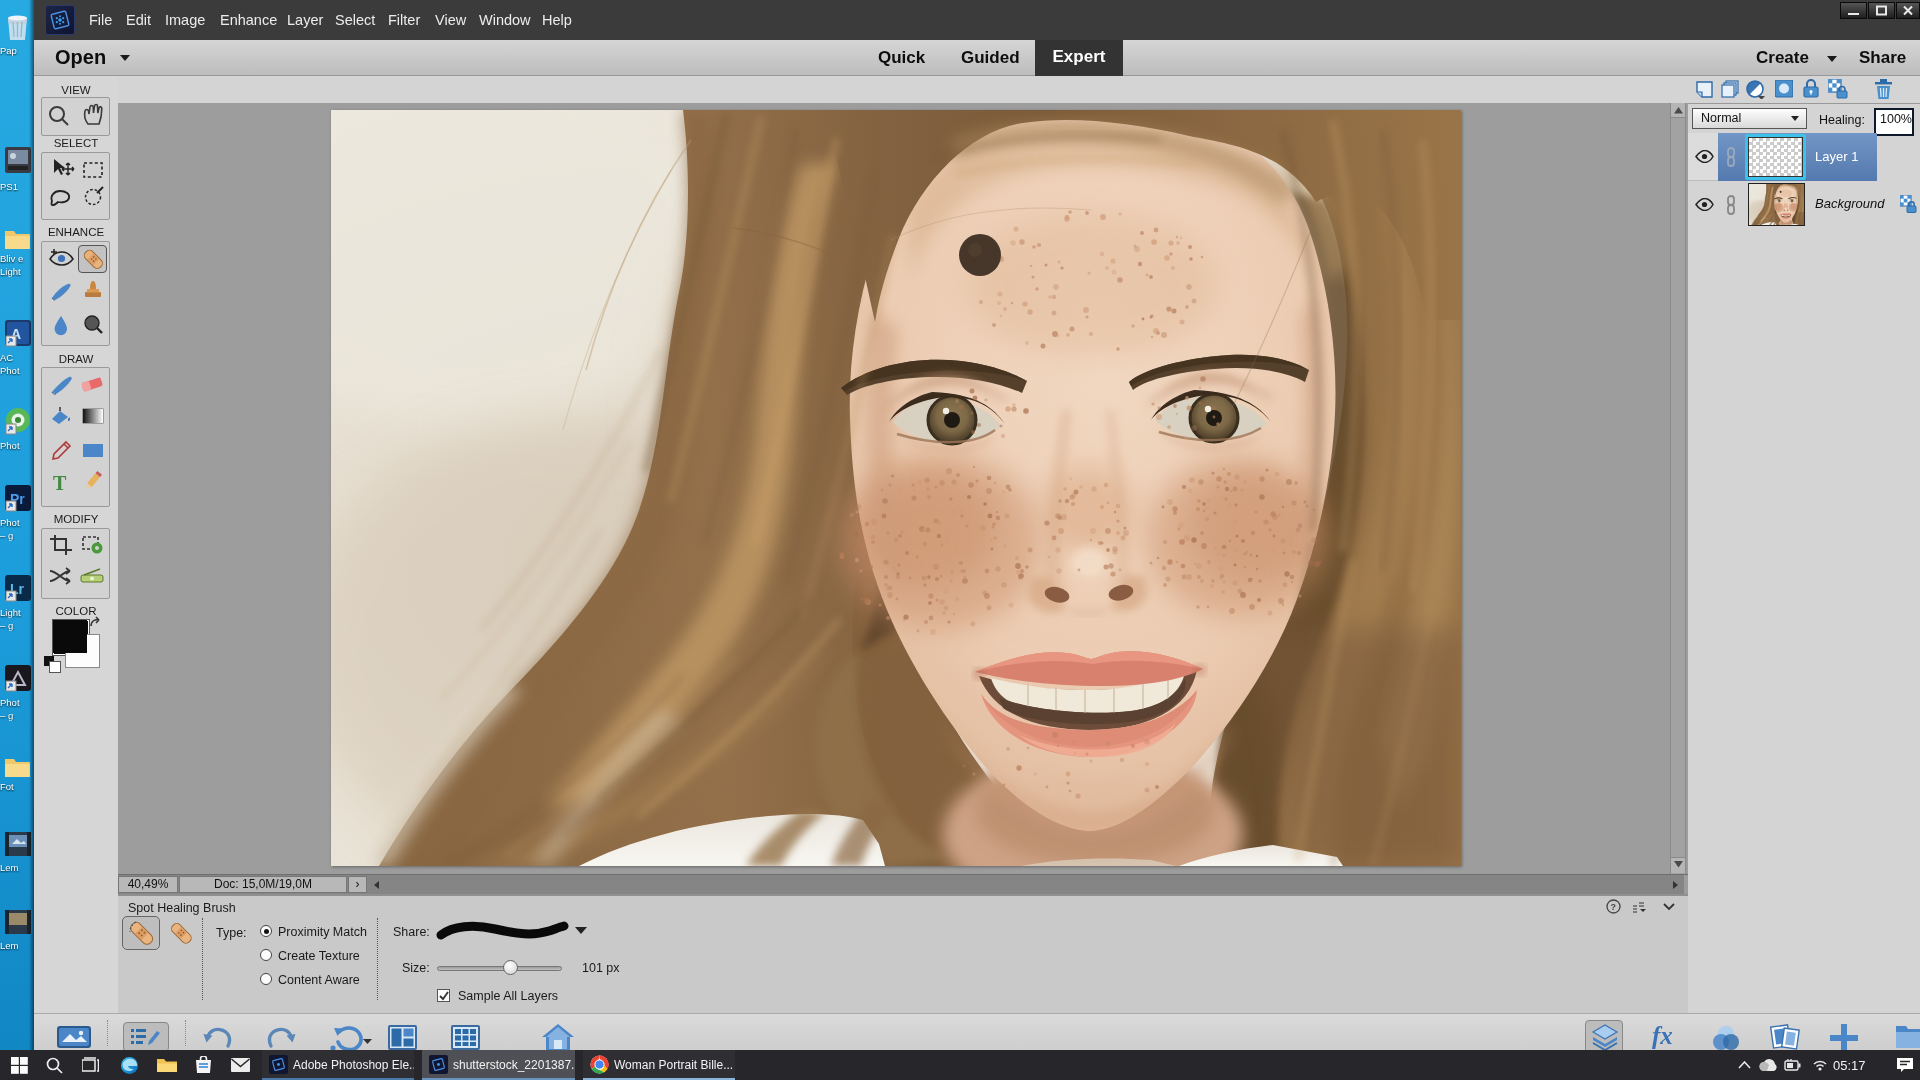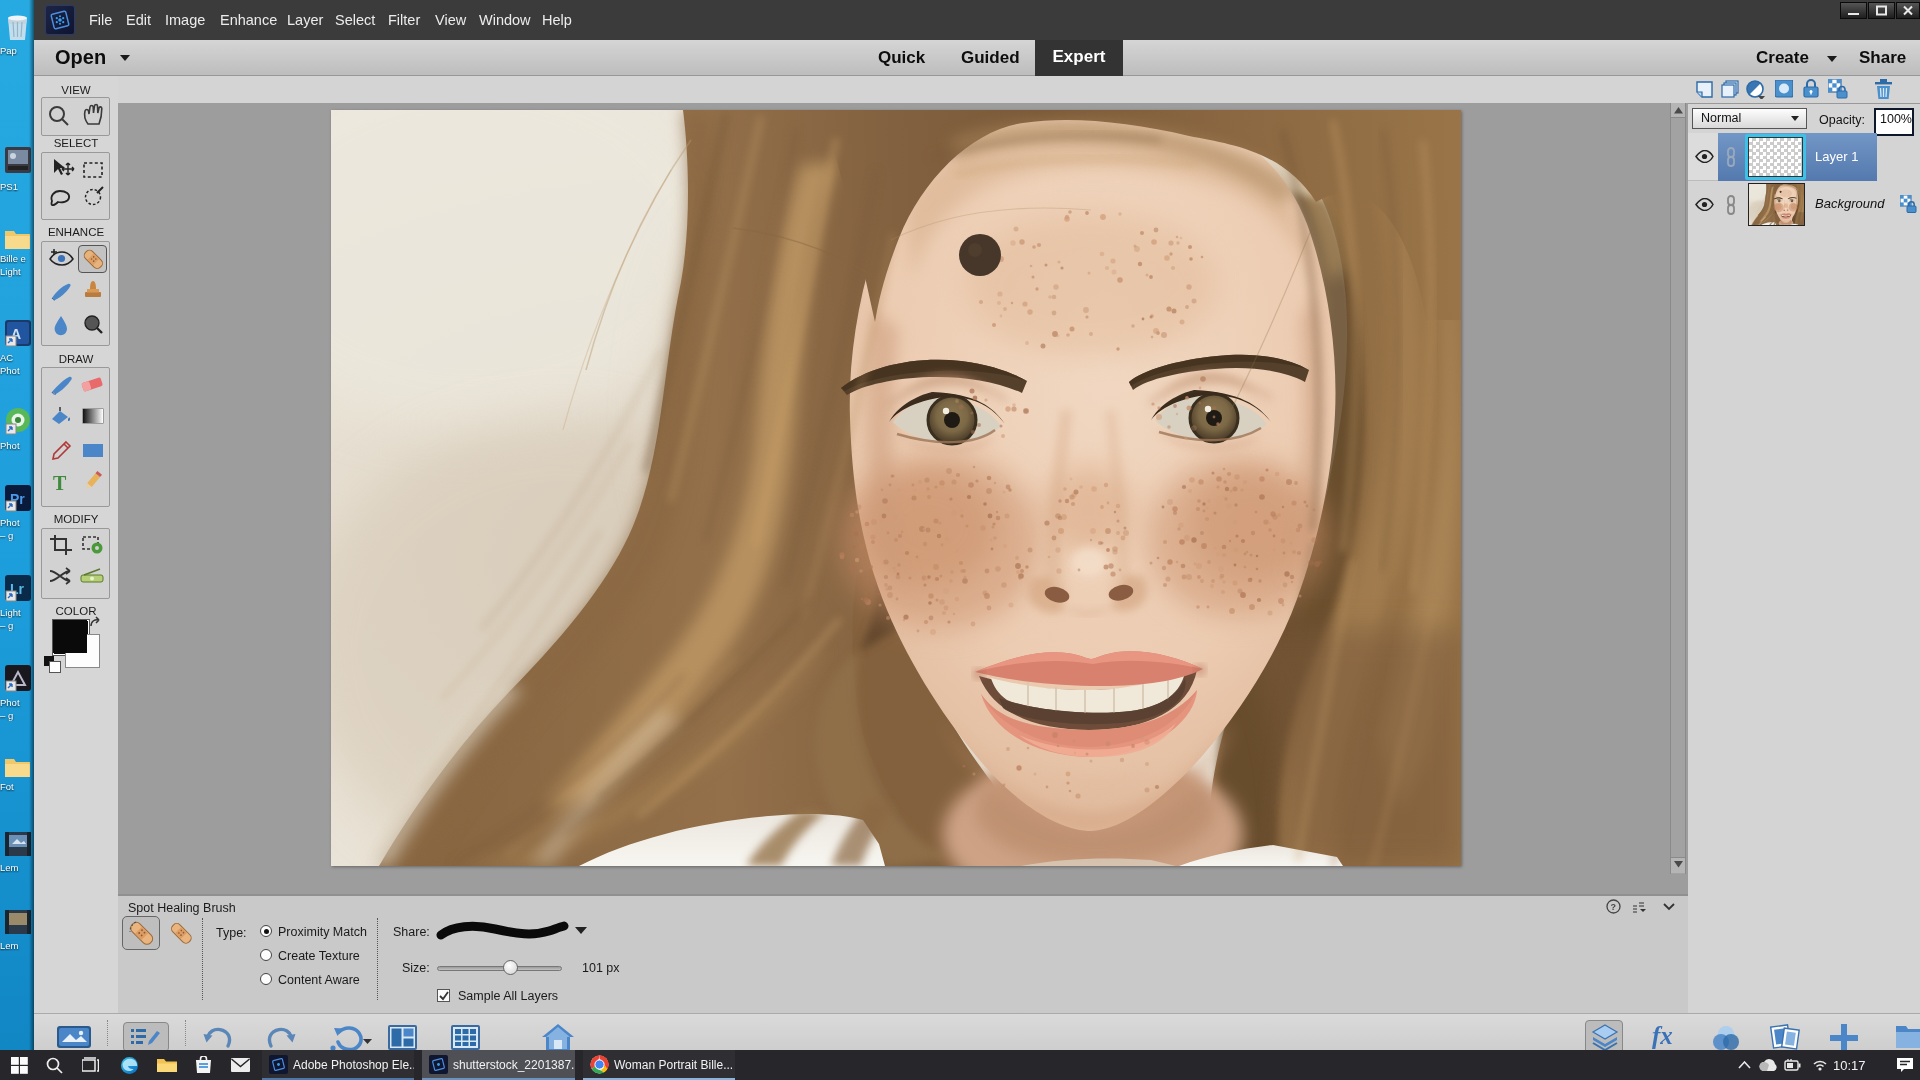--- a/index.html
+++ b/index.html
@@ -906,20 +906,32 @@
       <div class="abs" id="vscroll">
         <div class="abs" style="left:0;top:0;width:14px;height:14px;background:#b5b5b5;border-bottom:1px solid #8a8a8a;"></div>
         <svg class="abs" style="left:2px;top:3px;" width="11" height="9">
             <path d="M5.5 1 L10 7.5 L1 7.5 Z" fill="#4a4a4a"></path>
           </svg>
         <div class="abs" style="left:0;top:754px;width:14px;height:15px;background:#b5b5b5;border-top:1px solid #8a8a8a;"></div>
         <svg class="abs" style="left:2px;top:757px;" width="11" height="9">
             <path d="M5.5 7.5 L10 1 L1 1 Z" fill="#4a4a4a"></path>
           </svg>
       </div>
+      <div class="abs" id="statusbar">
+        <div class="scell" style="left:0px;width:60px;text-align:center;">40,49%</div>
+        <div class="scell" style="left:61px;width:168px;text-align:center;">Doc: 15,0M/19,0M</div>
+        <div class="scell" style="left:230px;width:19px;text-align:center;">›</div>
+        <svg class="abs" style="left:254px;top:5px;" width="10" height="10">
+            <path d="M7 1 L2 5 L7 9 Z" fill="#333"></path>
+          </svg>
+        <svg class="abs" style="left:1552px;top:5px;" width="10" height="10">
+            <path d="M3 1 L8 5 L3 9 Z" fill="#333"></path>
+          </svg>
+        <div class="abs" style="left:1566px;top:0;width:4px;height:20px;background:#9d9d9d;"></div>
+      </div>
     </div>
 
     <div class="abs" id="tooloptions">
       <div class="tol" style="left:10px;top:5px;">Spot Healing Brush</div>
       <div class="abs" style="left:4px;top:20px;width:38px;height:34px;background:#bebebe;border:1px solid #666;border-radius:5px;box-sizing:border-box;"></div>
       <svg class="abs" style="left:10px;top:24px;" width="28" height="26">
           <g transform="rotate(45 14 13)">
             <rect x="1" y="8" width="26" height="11" rx="5" fill="#eab47e" stroke="#9a6a3a" stroke-width="1"></rect>
             <rect x="9.5" y="8.5" width="9" height="10" fill="#dc9c64"></rect>
             <circle cx="12" cy="11" r=".9" fill="#8a5a30"></circle>
@@ -1117,21 +1129,21 @@
             <g stroke="#d8eaf8" stroke-width="1.3">
               <path d="M5.5 9 L6 18"></path>
               <path d="M8.5 9 L8.5 18"></path>
               <path d="M11.5 9 L11 18"></path>
             </g>
           </svg>
       </div>
       <div class="abs" style="left:4px;top:32px;width:115px;height:21px;background:linear-gradient(180deg,#fefefe,#d8d8d8);border:1px solid #555;box-sizing:border-box;font-size:12.5px;color:#111;line-height:19px;"><span style="margin-left:8px;">Normal</span>
         <div class="abs" style="right:7px;top:7px;width:0;height:0;border-left:4.5px solid transparent;border-right:4.5px solid transparent;border-top:5.5px solid #222;"></div>
       </div>
-      <div class="abs" style="left:131px;top:37px;font-size:12.5px;color:#111;">Opacity:</div>
+      <div class="abs" style="left:131px;top:37px;font-size:12.5px;color:#111;">Healing:</div>
       <div class="abs" style="left:186px;top:32px;width:40px;height:28px;background:#fff;border:2px solid #0f172a;box-sizing:border-box;font-size:12.5px;line-height:19px;color:#111;"><span style="margin-left:4px;">100%</span></div>
 
       <div class="abs" style="left:0;top:57px;width:189px;height:48px;background:linear-gradient(180deg,#7296c5,#5479ae);">
         <div class="abs" style="left:0;top:0;width:30px;height:48px;background:#dcdcdc;border-bottom:1px solid #bbb;box-sizing:border-box;"></div>
         <svg class="abs" style="left:7px;top:17px;" width="19" height="13">
             <path d="M1 6.5 C4 2 8 0.5 9.5 0.5 C12 0.5 15.5 2 18 6.5 C15.5 11 12 12.5 9.5 12.5 C8 12.5 4 11 1 6.5 Z" fill="none" stroke="#222" stroke-width="1.5"></path>
             <circle cx="9.5" cy="6.5" r="2.6" fill="#222"></circle>
           </svg>
         <svg class="abs" style="left:37px;top:14px;" width="12" height="20">
             <g fill="none" stroke="#9aa8bc" stroke-width="1.8">
@@ -1191,21 +1203,21 @@
         <rect x="0" y="2" width="26" height="26" rx="2" fill="#3a3a44"></rect>
         <rect x="3" y="5" width="20" height="14" fill="#7a8aa0"></rect>
         <rect x="3" y="21" width="20" height="4" fill="#222"></rect>
         <circle cx="8" cy="11" r="3" fill="#c8d4e0"></circle>
       </svg>
     <div class="dlbl" style="top:181px;">PS1</div>
     <svg class="abs" style="left:4px;top:227px;" width="27" height="24">
         <path d="M1 4 L10 4 L12 7 L26 7 L26 22 L1 22 Z" fill="#f0c86a"></path>
         <path d="M1 9 L26 9 L26 22 L1 22 Z" fill="#f8da8c"></path>
       </svg>
-    <div class="dlbl" style="top:253px;">Bille e</div>
+    <div class="dlbl" style="top:253px;">Bliv e</div>
     <div class="dlbl" style="top:266px;">Light</div>
     <svg class="abs" style="left:5px;top:320px;" width="26" height="30">
         <rect x="0" y="0" width="26" height="26" rx="3" fill="#1a3a6a"></rect>
         <rect x="2" y="2" width="22" height="22" rx="2" fill="#2255a0"></rect>
         <text x="6" y="19" font-size="14" fill="#cde2f8" font-weight="bold" font-family="Liberation Sans">A</text>
         <rect x="1" y="16" width="10" height="10" fill="#e8e8e8" stroke="#888" stroke-width="1"></rect>
         <path d="M3 23 L7 19 M7 19 L7 22 M7 19 L4 19" stroke="#2a6ac0" stroke-width="1.4"></path>
       </svg>
     <div class="dlbl" style="top:352px;">AC</div>
     <div class="dlbl" style="top:365px;">Phot</div>
@@ -1351,20 +1363,20 @@
         <rect x="3" y="4" width="6" height="5" fill="#e8e8e8"></rect>
         <path d="M4 0 L4 2 M7 0 L7 2" stroke="#e8e8e8" stroke-width="1.3"></path>
       </svg>
     <svg class="abs" style="left:1812px;top:8px;" width="16" height="13">
         <g fill="none" stroke="#e8e8e8">
           <path d="M2 6 A8.5 8.5 0 0 1 14 6" stroke-width="1.6"></path>
           <path d="M4.5 8.5 A5 5 0 0 1 11.5 8.5" stroke-width="1.6"></path>
         </g>
         <circle cx="8" cy="11" r="1.6" fill="#e8e8e8"></circle>
       </svg>
-    <div class="abs" style="left:1833px;top:8px;color:#f2f2f2;font-size:13px;">10:17</div>
+    <div class="abs" style="left:1833px;top:8px;color:#f2f2f2;font-size:13px;">05:17</div>
     <svg class="abs" style="left:1896px;top:7px;" width="18" height="17">
         <path d="M1 1 L17 1 L17 12 L8 12 L5 15 L5 12 L1 12 Z" fill="#fff"></path>
         <path d="M4 4.5 L14 4.5 M4 7.5 L11 7.5" stroke="#26262b" stroke-width="1.4"></path>
       </svg>
   </div>
 
 </div>
 
 </body></html>

